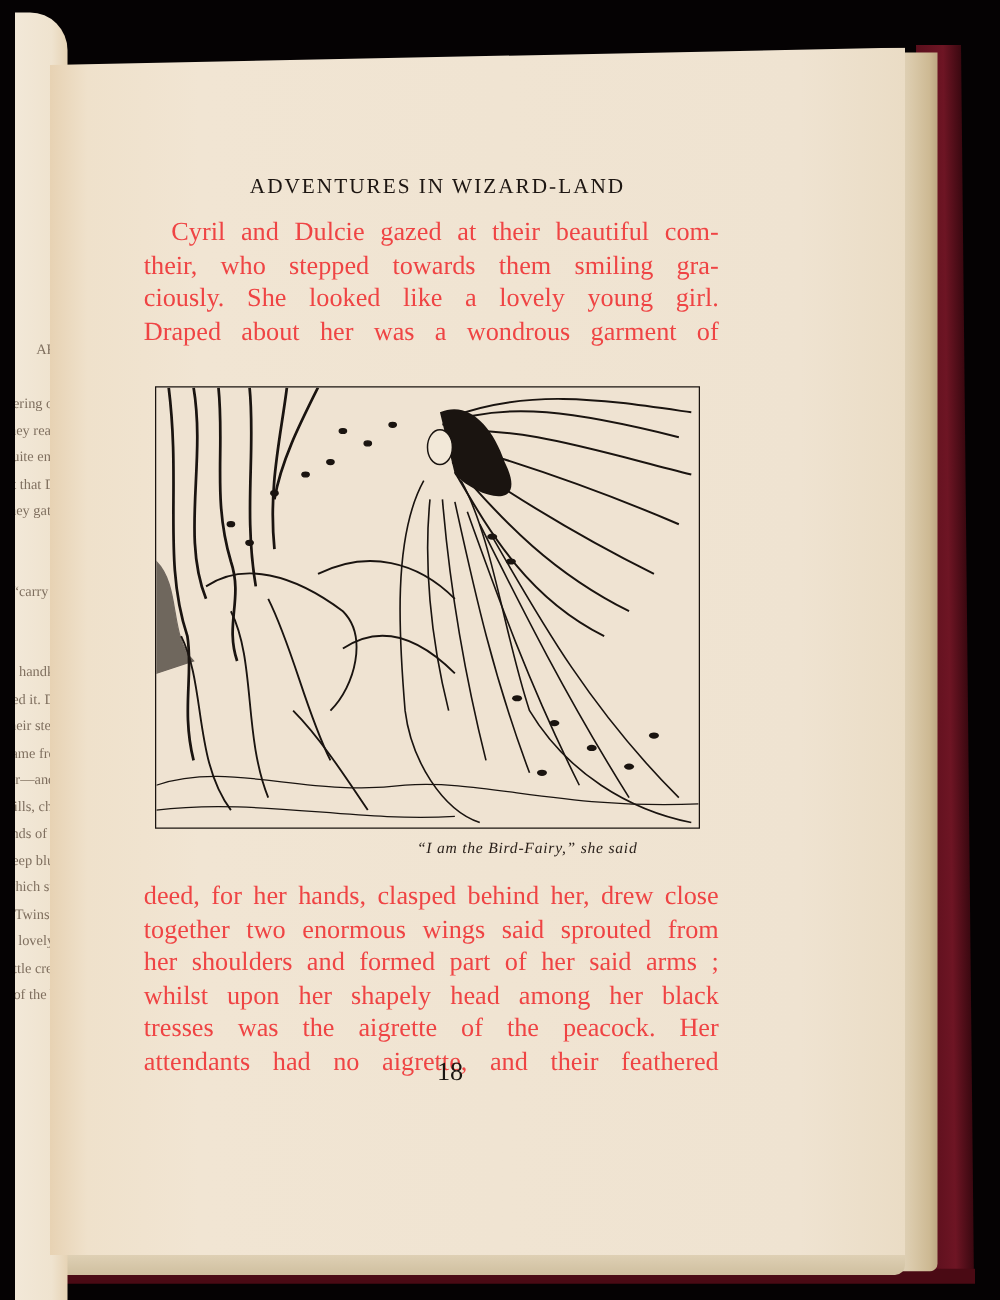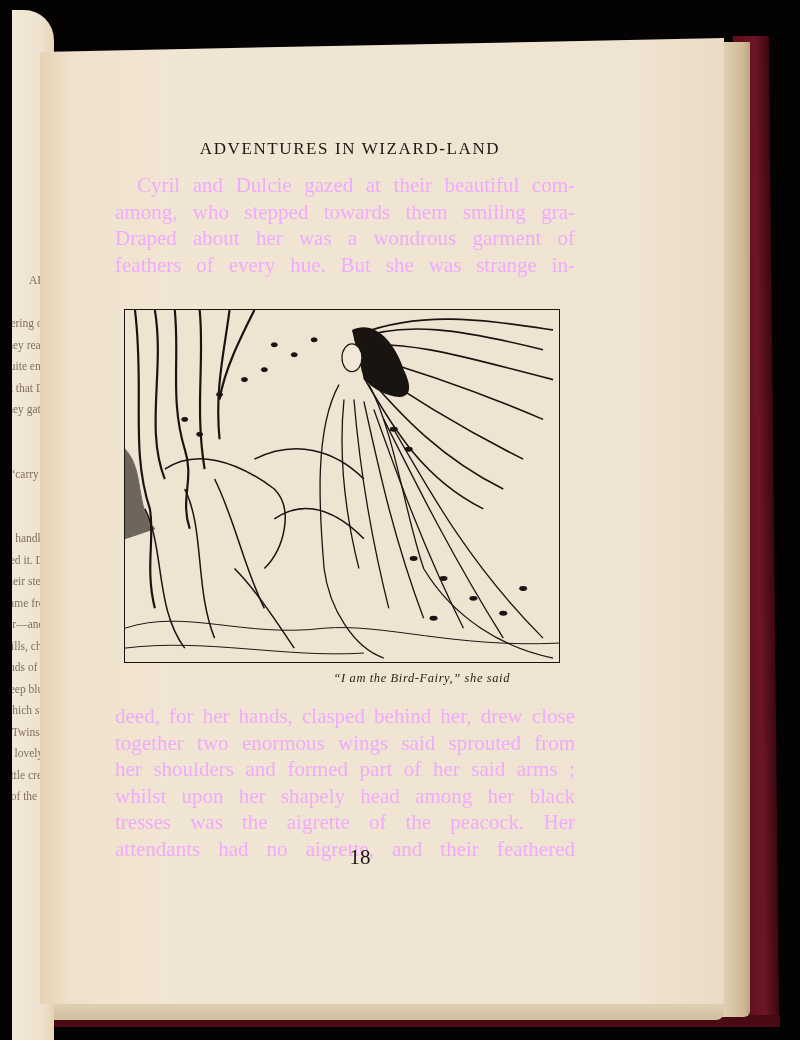--- a/index.html
+++ b/index.html
@@ -6,21 +6,21 @@
   body { width:800px; height:1040px; background:#050203; position:relative; overflow:hidden; font-family:"Liberation Serif", serif; }
   .cover-right { position:absolute; left:738px; top:36px; width:36px; height:990px; background:linear-gradient(90deg,#5a0f1c,#6e1524 60%,#3a0810); transform:skewX(0.6deg); }
   .cover-bottom { position:absolute; left:40px; top:1015px; width:740px; height:12px; background:#4a0a14; }
   .right-edge { position:absolute; left:718px; top:42px; width:32px; height:975px; background:linear-gradient(90deg,#e2d5bd,#d9c8a8 40%,#cdb993 80%,#bda782); border-radius:0 0 6px 0; }
   .bottom-edge { position:absolute; left:44px; top:998px; width:680px; height:22px; background:linear-gradient(180deg,#e4d6bc,#cfbf9f); border-radius:0 0 8px 0; }
   .page-right { position:absolute; left:40px; top:38px; width:684px; height:966px; background:linear-gradient(90deg,#e7d2b3 0px,#efe1cb 30px,#f1e5d3 120px,#efe3d1 600px,#eadcc5 684px); clip-path:polygon(0 14px,100% 0,100% 100%,0 100%); }
   .page-left { position:absolute; left:12px; top:10px; width:42px; height:1030px; background:linear-gradient(90deg,#f2e8d8,#efe3cf 70%,#e6d3b5); border-radius:0 30px 0 0; overflow:hidden; }
   .left-text { position:absolute; left:-8px; top:260px; width:48px; font-size:11.5px; line-height:21.5px; color:#6b5a4a; text-align:right; white-space:nowrap; opacity:0.85; }
   .left-text div { height:21.5px; }
   .running-head { position:absolute; left:140px; top:139px; width:420px; text-align:center; font-size:17px; letter-spacing:1.6px; color:#1d1612; }
-  .para { position:absolute; left:115px; width:460px; font-size:21px; line-height:26.5px; color:#f0abfc; text-align:justify; }
+  .para { position:absolute; left:115px; width:460px; font-size:21px; line-height:26.5px; color:#ef4444; text-align:justify; }
   .para .line { display:block; height:26.5px; text-align:justify; text-align-last:justify; white-space:nowrap; }
   .para1 { top:172px; }
   .para2 { top:703px; }
   .para .line.first { text-indent:22px; }
   .illustration { position:absolute; left:124px; top:309px; width:436px; height:354px; border:1.6px solid #1a1410; box-sizing:border-box; background:#efe3d2; overflow:hidden; }
   .illustration svg { position:absolute; left:0; top:0; width:100%; height:100%; }
   .caption { position:absolute; left:180px; top:671px; width:330px; text-align:right; font-style:italic; font-size:12.5px; letter-spacing:0.6px; color:#2a211b; }
   .page-number { position:absolute; left:330px; top:845px; width:60px; text-align:center; font-size:21px; color:#1a1410; }
 </style>
 </head>
@@ -60,23 +60,23 @@
     <div>r of the Wood</div>
   </div>
 </div>
 
 <div class="page-right"></div>
 
 <div class="running-head">ADVENTURES IN WIZARD-LAND</div>
 
 <div class="para para1">
   <span class="line first">Cyril and Dulcie gazed at their beautiful com-</span>
-  <span class="line">among, who stepped towards them smiling gra-</span>
+  <span class="line">their, who stepped towards them smiling gra-</span>
+  <span class="line">ciously.  She looked like a lovely young girl.</span>
   <span class="line">Draped about her was a wondrous garment of</span>
-  <span class="line">feathers of every hue.  But she was strange in-</span>
 </div>
 
 <div class="illustration">
   <svg viewBox="0 0 436 354" preserveAspectRatio="none">
     <g stroke="#1a1410" fill="none" stroke-width="2.2">
 
       <path d="M10 0 C20 80 5 140 25 200 C30 230 20 260 30 300"></path>
       <path d="M30 0 C40 60 20 120 40 170"></path>
       <path d="M50 0 C55 50 45 90 60 140 C70 170 55 190 65 220"></path>
       <path d="M75 0 C80 50 70 100 80 160"></path>

